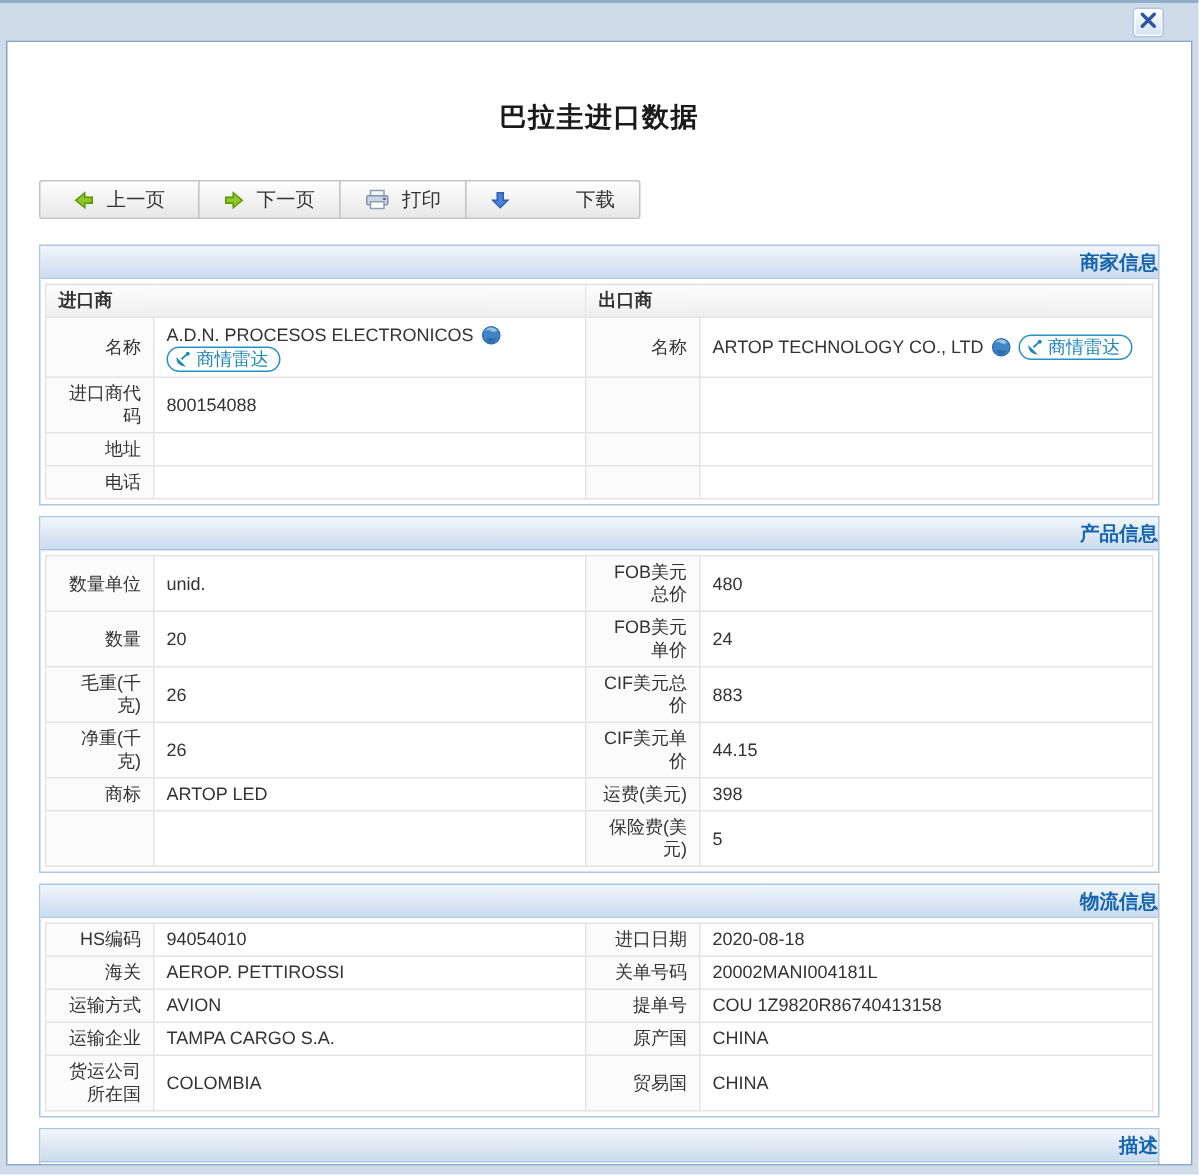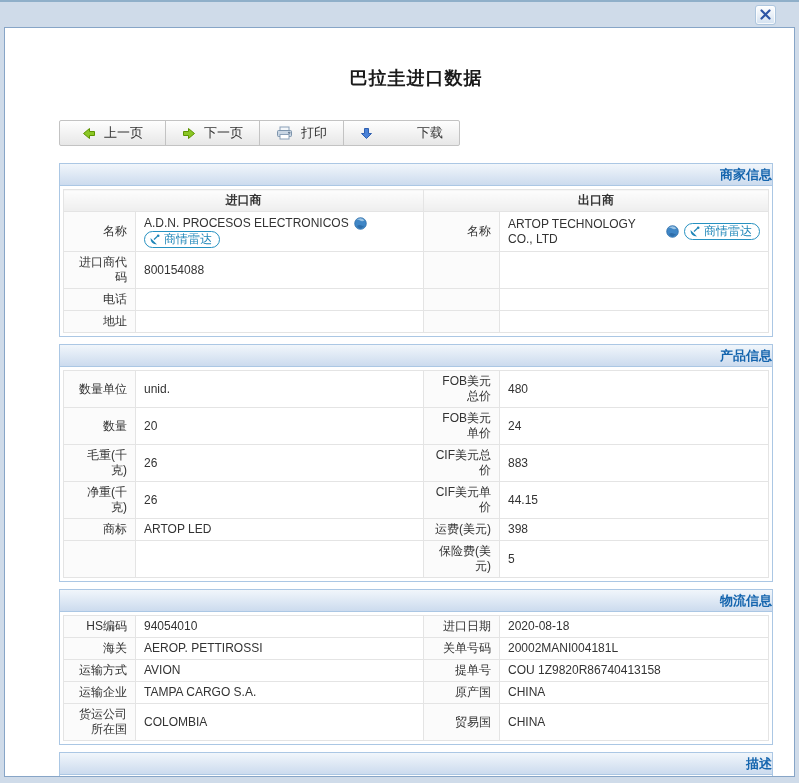--- a/index.html
+++ b/index.html
@@ -12,21 +12,21 @@
   .frame-top-line{position:absolute;top:0;left:0;right:0;height:2px;background:#8fafc9;}
   .close-btn{
     position:absolute;top:5px;right:23px;width:21px;height:20px;
     background:linear-gradient(#ffffff,#d3e1f0);
     border:1px solid #aec6de;border-radius:3px;
     display:flex;align-items:center;justify-content:center;
     box-shadow:0 0 0 1px rgba(255,255,255,.8) inset;cursor:pointer;box-sizing:border-box;
   }
   .content{
     position:absolute;left:4px;right:4px;top:27px;bottom:6px;
-    background:#ffffff;border:1px solid #87a5c7;overflow:hidden;padding-left:33px;
+    background:#ffffff;border:1px solid #87a5c7;overflow:hidden;
   }
   .page-title{
     margin:38px 0 0 0;text-align:center;
     font-size:18px;font-weight:bold;color:#1a1a1a;letter-spacing:1px;
   }
   .toolbar{display:inline-flex;margin:30px 0 0 21px;}
   .btn{
     display:flex;align-items:center;gap:8px;height:26px;padding:0 16px;
     background:linear-gradient(#fefefe,#e7e7e7);
     border:1px solid #c3c3c3;margin-left:-1px;
@@ -46,21 +46,21 @@
   }
   .section-body{padding:3px;}
   table.grid{width:100%;border-collapse:collapse;table-layout:fixed;}
   table.grid td{
     border:1px solid #e4e4e4;font-size:12px;color:#333;
     padding:3px 8px;line-height:15px;vertical-align:middle;
     word-wrap:break-word;overflow:hidden;
   }
   td.lbl{text-align:right;color:#404040;background:#fbfbfb;padding:3px 2px;}
   td.hdr{
-    font-weight:bold;text-align:center;padding-left:16px;color:#333;
+    font-weight:bold;text-align:left;padding-left:16px;color:#333;
     background:linear-gradient(#fdfdfd,#eeeeee);
   }
   .name-line{display:flex;align-items:center;gap:5px;min-height:16px;}
   .radar{
     display:inline-flex;align-items:center;gap:3px;
     height:15px;padding:0 7px 0 4px;border:1px solid #2691c1;border-radius:9px;
     color:#1f86b8;font-size:12px;line-height:15px;white-space:nowrap;cursor:pointer;
     background:#fff;
   }
   .globe{display:inline-flex;cursor:pointer;}
@@ -187,29 +187,29 @@
           </tr>
           <tr>
             <td class="lbl">进口商代码</td>
             <td>800154088</td>
             <td class="lbl"></td>
             <td>
                   <div class="empty-cell"></div>
                 </td>
           </tr>
           <tr>
-            <td class="lbl">电话</td>
+            <td class="lbl">地址</td>
             <td></td>
             <td class="lbl"></td>
             <td>
                   <div class="empty-cell"></div>
                 </td>
           </tr>
           <tr>
-            <td class="lbl">地址</td>
+            <td class="lbl">电话</td>
             <td></td>
             <td class="lbl"></td>
             <td>
                   <div class="empty-cell"></div>
                 </td>
           </tr>
         </tbody>
           </table>
       </div>
     </div>

